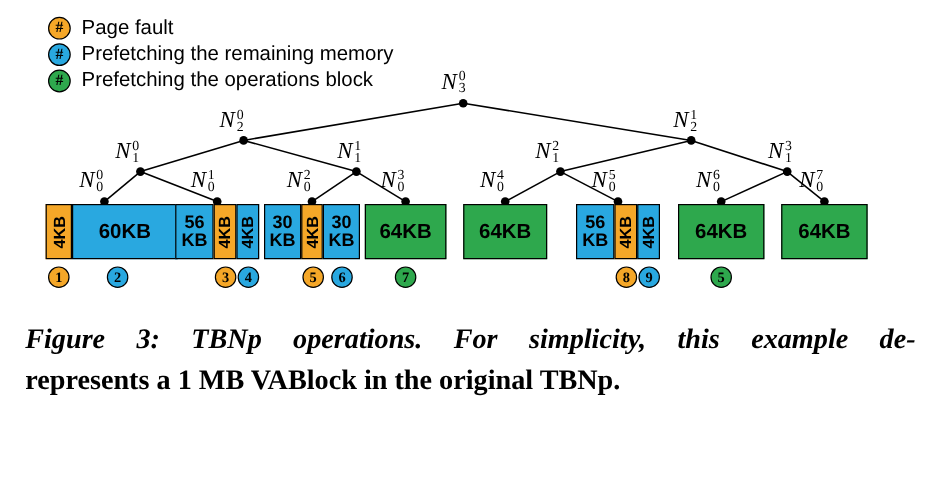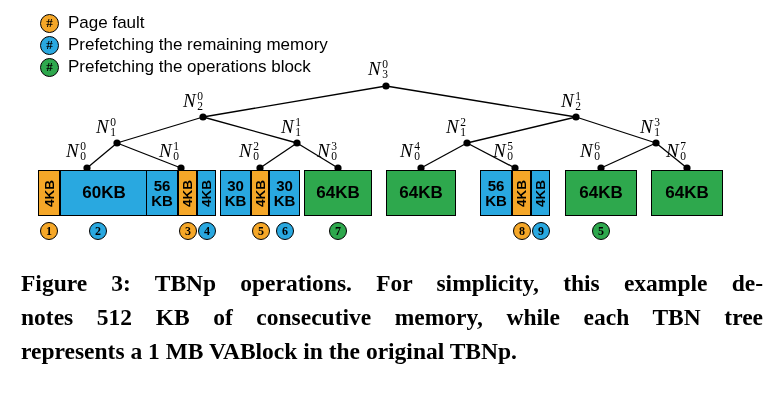--- a/index.html
+++ b/index.html
@@ -45,21 +45,21 @@
     border:1px solid #000; display:flex; align-items:center; justify-content:center;
     font-family:"Liberation Serif", serif; font-weight:700; font-size:12px;
   }
 
   
   .caption {
     position:absolute; left:21px; right:21px; top:266px;
     font-family:"Liberation Serif", serif; font-weight:700;
     font-size:23.5px; line-height:34px; color:#000;
   }
-  .caption .just { text-align:justify; text-align-last:justify; }
+  .caption .just { text-align:justify; text-align-last:justify;font-style:italic; }
 </style>
 </head>
 <body>
 
 <div class="stage">
 
   <svg class="abs" style="left:0;top:0" width="784" height="409">
     <g stroke="#000" stroke-width="1.3">
       <line x1="386" y1="86" x2="203" y2="117"></line>
       <line x1="386" y1="86" x2="576" y2="117"></line>
@@ -292,17 +292,16 @@
     </div>
   <div class="marker c-blue" style="left:532px">
       <span>9</span>
     </div>
   <div class="marker c-green" style="left:592px">
       <span>5</span>
     </div>
 
   <div class="caption">
     <div class="just">Figure 3: TBNp operations. For simplicity, this example de-</div>
-    <div class="just">notes 512 KB of consecutive memory, while each TBN tree</div>
     <div>represents a 1 MB VABlock in the original TBNp.</div>
   </div>
 
 </div>
 
 </body></html>

